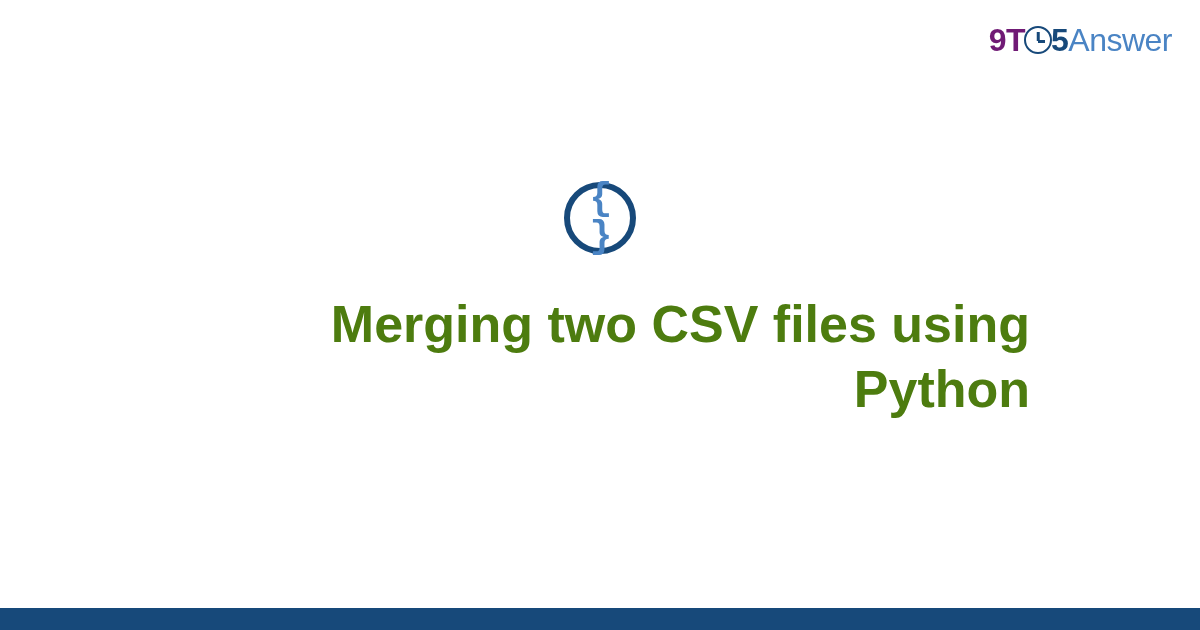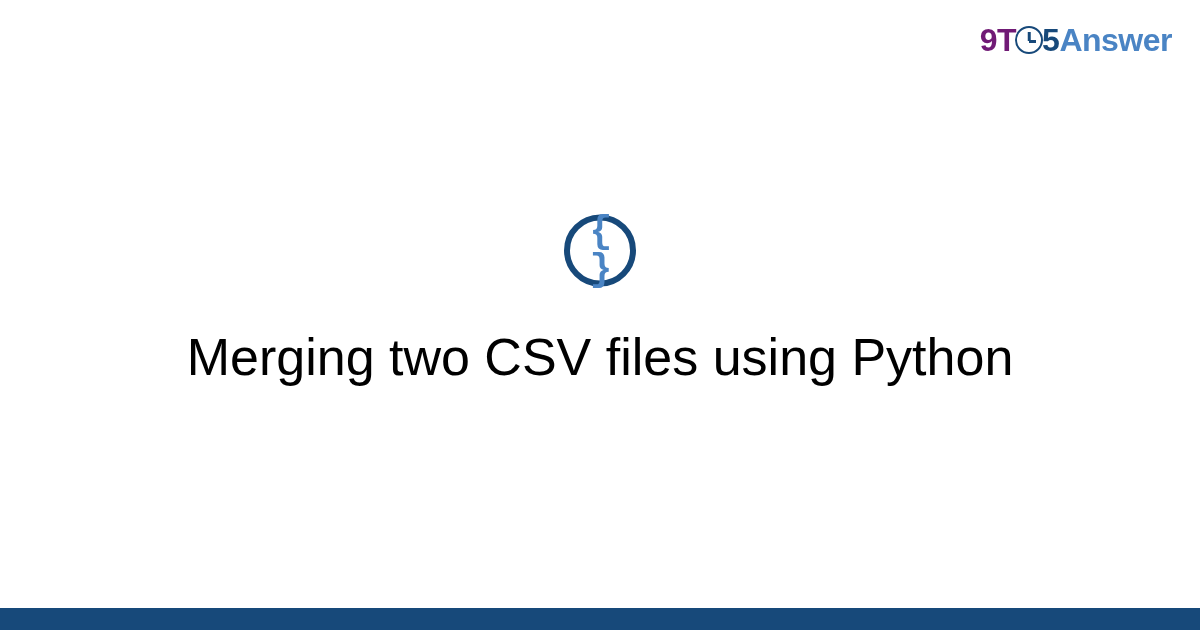--- a/index.html
+++ b/index.html
@@ -56,21 +56,21 @@
       background: #17497a;
       top: 12px;
       left: 50%;
       transform-origin: left center;
     }
     .logo-5 {
       color: #17497a;
     }
     .logo-answer {
       color: #4a84c4;
-      font-weight: 700;
+      font-weight: 400;
     }
     .center-content {
       position: absolute;
       top: 48%;
       left: 50%;
       transform: translate(-50%, -50%);
       text-align: center;
       width: 100%;
       padding: 0 40px;
     }
@@ -87,25 +87,26 @@
     .code-icon-inner {
       color: #4a84c4;
       font-size: 38px;
       font-weight: 700;
       font-family: "Courier New", monospace;
       letter-spacing: -2px;
       line-height: 1;
     }
     .page-title {
       font-size: 52px;
-      font-weight: 400;
-      color: #000000;
+      font-weight: 700;
+      color: #4d7c0f;
       line-height: 1.25;
       max-width: 860px;
       margin: 0 auto;
+      text-align: right;
     }
     .bottom-bar {
       position: absolute;
       bottom: 0;
       left: 0;
       right: 0;
       height: 22px;
       background: #17497a;
     }
   </style>

